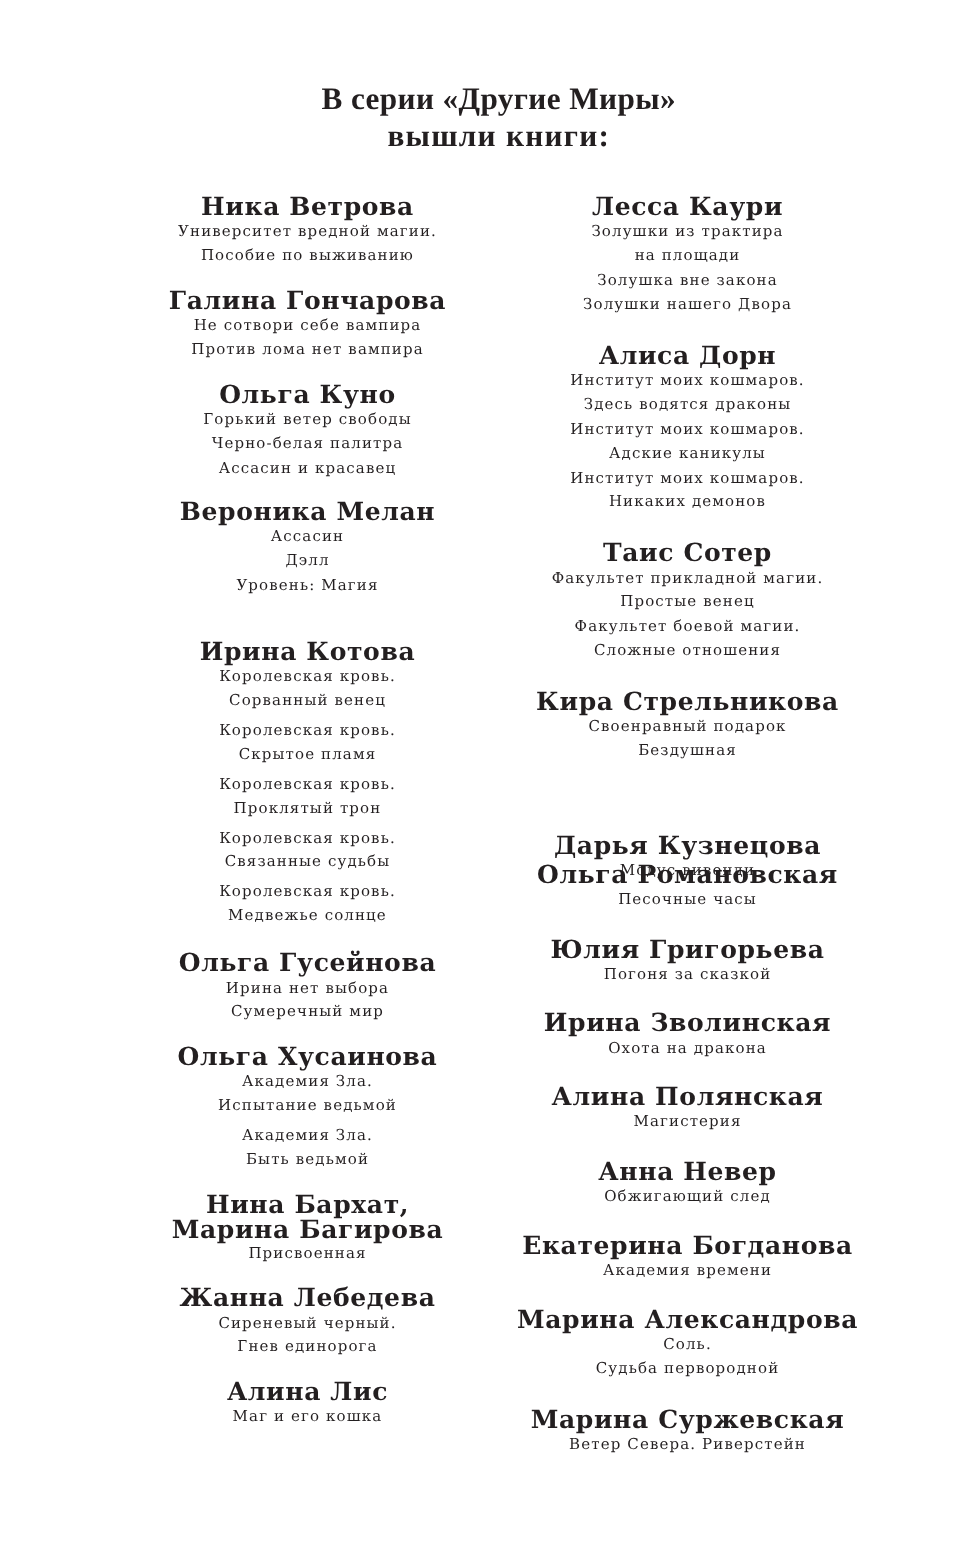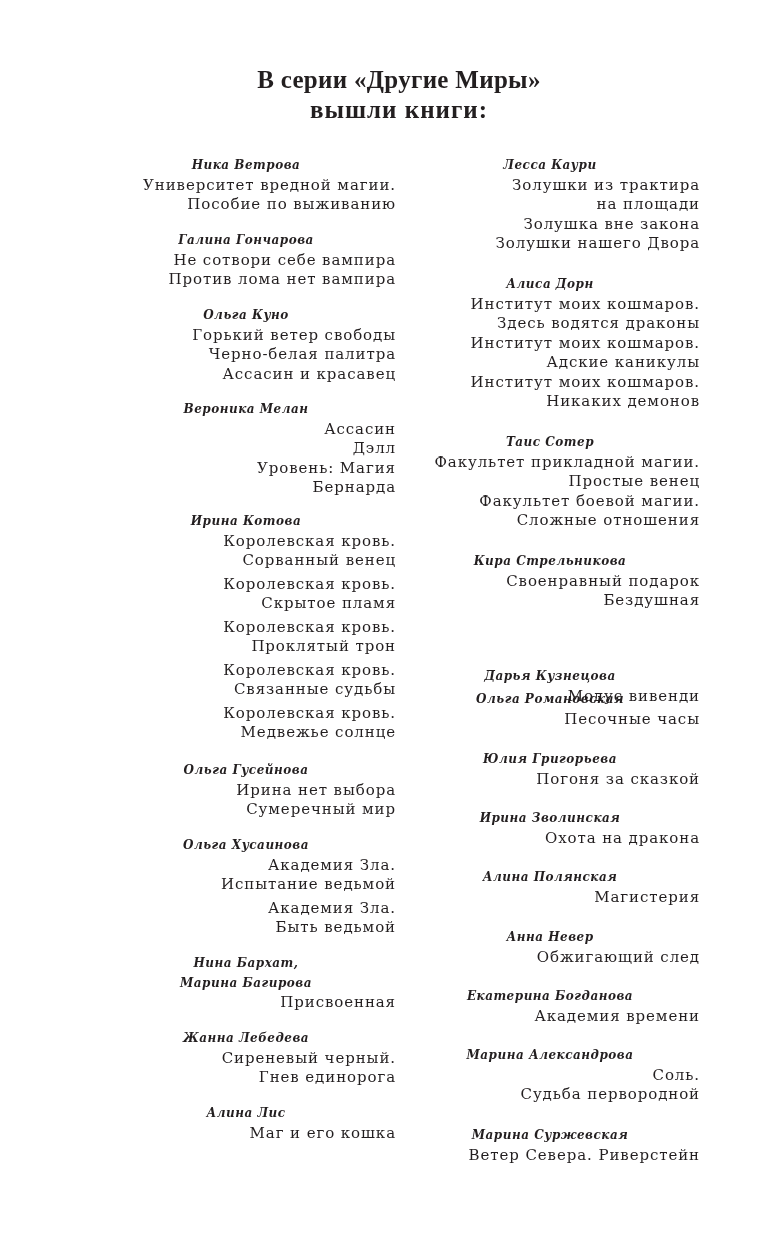--- a/index.html
+++ b/index.html
@@ -31,32 +31,30 @@
     .entry {
       position: absolute;
       text-align: center;
       white-space: nowrap;
     }
     .col-left { left: 96px; width: 300px; }
     .col-right { left: 400px; width: 300px; }
     .author {
       font-family: "DejaVu Serif", serif;
       font-weight: bold;
-      font-size: 12px;
+      font-size: 20px;
       line-height: 19.5px;
       letter-spacing: 0.5px;
-      font-style: italic;
     }
     .book {
       font-family: "DejaVu Serif", serif;
-      font-size: 15px;
+      font-size: 12px;
       line-height: 19.5px;
       letter-spacing: 0.9px;
       font-weight: normal;
-      text-align: right;
     }
     .book.gap { margin-top: 4px; }
   </style>
 </head>
 <body>
 
 <div>
   <div class="title title-1">В серии «Другие Миры»</div>
   <div class="title title-2">вышли книги:</div>
 
@@ -77,21 +75,20 @@
     <div class="book">Горький ветер свободы</div>
     <div class="book">Черно-белая палитра</div>
     <div class="book">Ассасин и красавец</div>
   </div>
 
   <div class="entry col-left" style="top:400px">
     <div class="author">Вероника Мелан</div>
     <div class="book">Ассасин</div>
     <div class="book">Дэлл</div>
     <div class="book">Уровень: Магия</div>
-    <div class="book">Бернарда</div>
   </div>
 
   <div class="entry col-left" style="top:512px">
     <div class="author">Ирина Котова</div>
     <div class="book">Королевская кровь.</div>
     <div class="book">Сорванный венец</div>
     <div class="book gap">Королевская кровь.</div>
     <div class="book">Скрытое пламя</div>
     <div class="book gap">Королевская кровь.</div>
     <div class="book">Проклятый трон</div>

